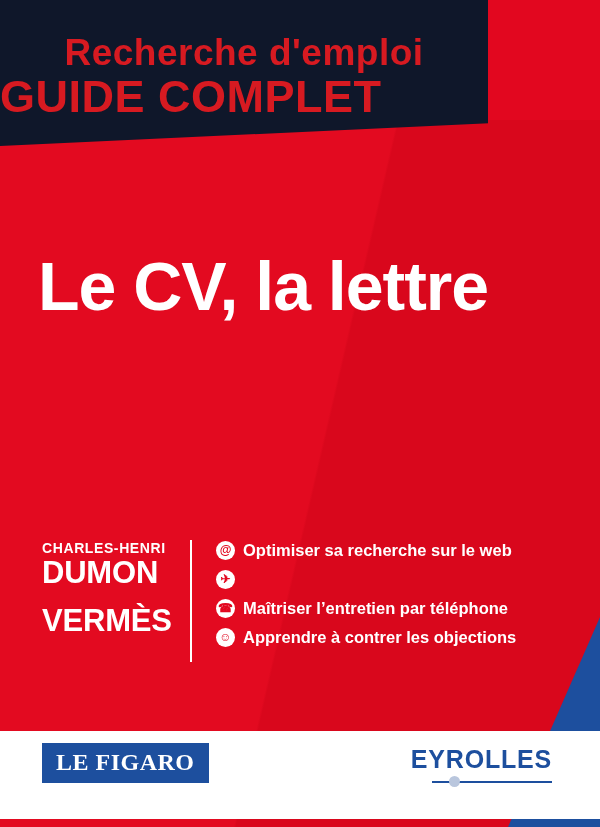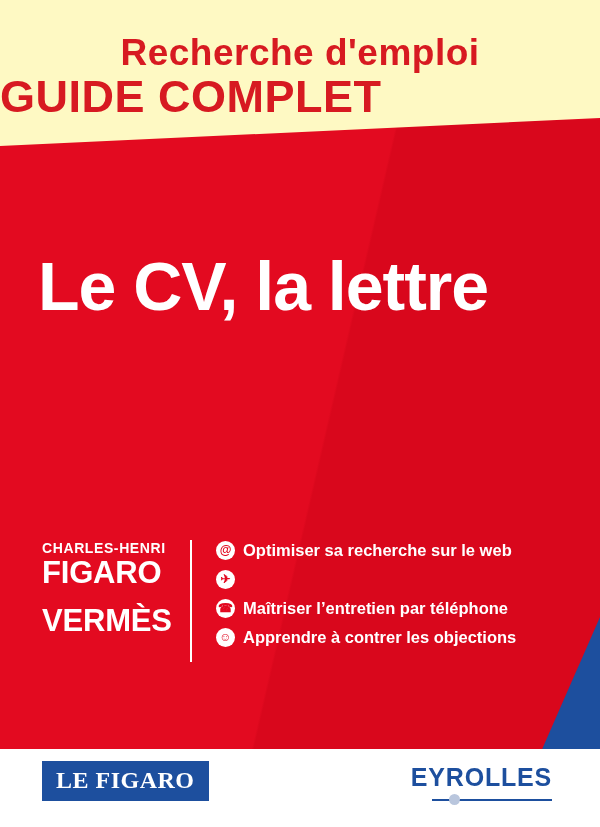--- a/index.html
+++ b/index.html
@@ -15,23 +15,23 @@
     width: 600px;
     height: 827px;
     overflow: hidden;
     background: #e2071f;
   }
   
   .banner {
     position: absolute;
     left: 0;
     top: 0;
-    width: 600px;
+    width: 488px;
     height: 160px;
-    background: #fef9c3;
+    background: #0f172a;
     clip-path: polygon(0 0, 600px 0, 600px 118px, 0 146px);
     z-index: 2;
   }
   .banner-line1 {
     position: absolute;
     left: 0;
     right: 0;
     top: 34px;
     text-align: center;
     color: #d71a21;
@@ -150,23 +150,23 @@
     width: 92px;
     height: 210px;
     background: #1d4f9e;
     clip-path: polygon(100% 0, 100% 100%, 0 100%);
     z-index: 2;
   }
   
   .footer {
     position: absolute;
     left: 0;
-    bottom: 0;
+    bottom: 8px;
     width: 600px;
-    height: 78px;
+    height: 88px;
     background: #ffffff;
     z-index: 4;
   }
   .figaro {
     position: absolute;
     left: 42px;
     top: 12px;
     background: #1d4f9e;
     color: #ffffff;
     font-size: 24px;
@@ -214,21 +214,21 @@
     <div class="banner-line1">Recherche d'emploi</div>
     <div class="banner-line2">GUIDE COMPLET</div>
   </div>
 
   <div class="title">
     <span class="l1">Le CV, la lettre</span>
   </div>
 
   <div class="authors">
     <div class="author-first">CHARLES-HENRI</div>
-    <div class="author-last">FIGARO</div>
+    <div class="author-last">DUMON</div>
     <div class="author-last">VERMÈS</div>
   </div>
 
   <div class="divider"></div>
 
   <div class="bullets">
     <div class="bullet">
       <span class="bullet-icon">@</span>
       <span class="bullet-text">Optimiser sa recherche sur le web</span>
     </div>

